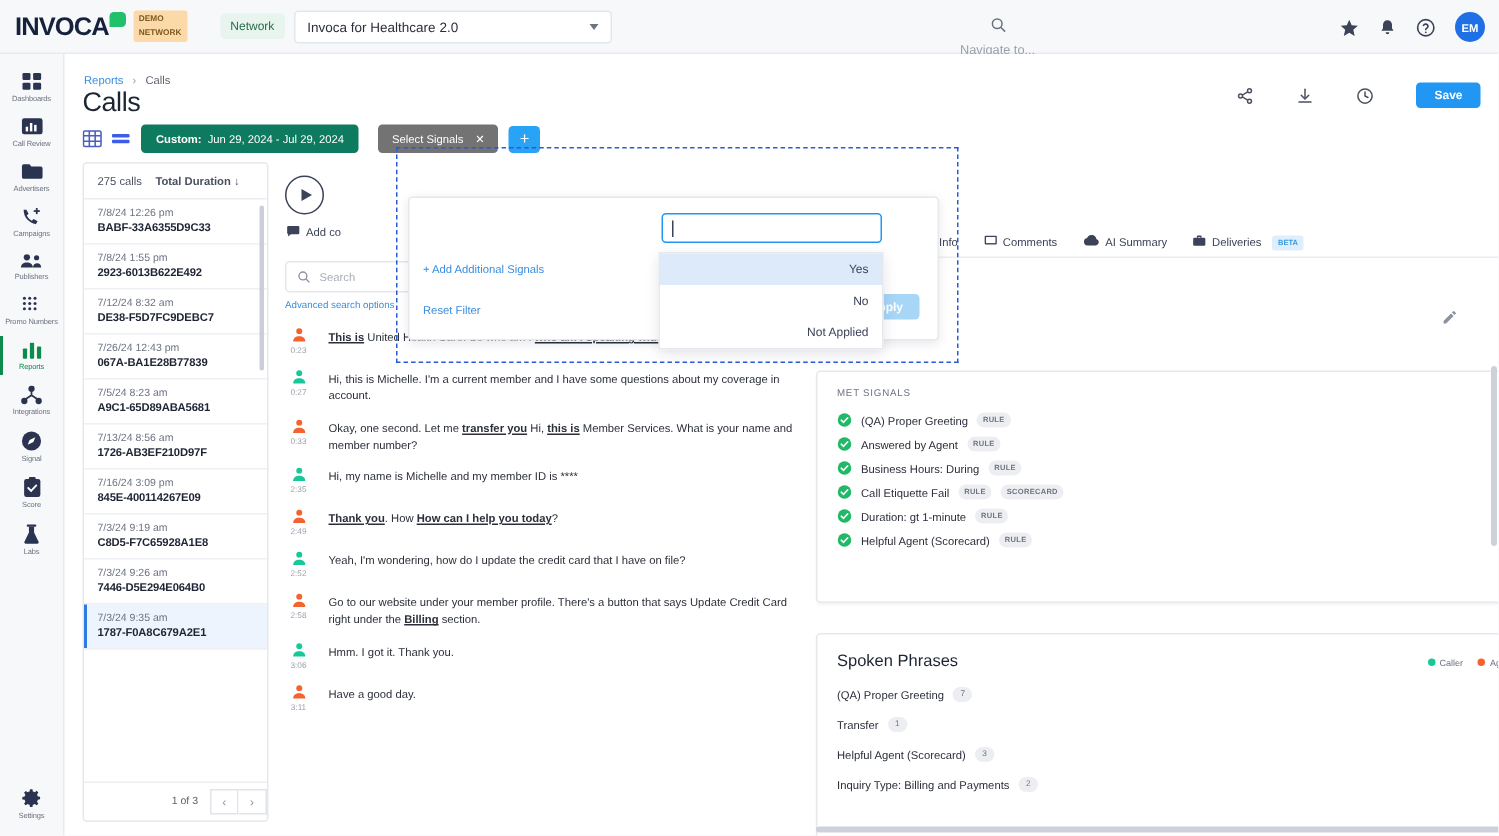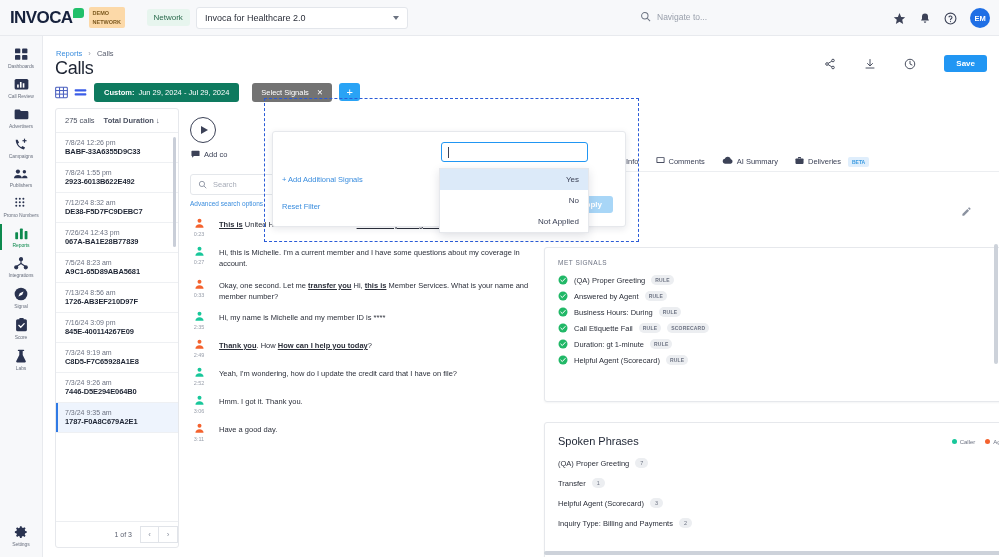--- a/index.html
+++ b/index.html
@@ -37,21 +37,21 @@
     padding: 4px 7px; border-radius: 3px; font-weight: 400;
   }
   .network-select {
     margin-left: 6px; width: 212px; height: 22px; background: #fff;
     border: 1px solid #e3e6eb; border-radius: 3px;
     display: flex; align-items: center; justify-content: space-between;
     padding: 0 8px; font-size: 9px; color: #2b2f3a;
   }
   .chev { width: 0; height: 0; border-left: 3.5px solid transparent; border-right: 3.5px solid transparent; border-top: 4px solid #6b7280; }
   .nav-search {
-    position: absolute; left: 640px; top: 11px; display: flex; align-items: center; gap: 6px;
+    position: absolute; left: 640px; top: 11px; display: flex; align-items: center; gap: 6px; flex-direction: column;
   }
   .nav-search .ph { font-size: 8.5px; color: #9aa0ac; }
   .topbar-icons { position: absolute; right: 9px; top: 0; height: 36px; display: flex; align-items: center; gap: 13px; }
   .avatar {
     width: 20px; height: 20px; border-radius: 50%; background: #1f6fe5; color: #fff;
     font-size: 7.5px; font-weight: 700; display: flex; align-items: center; justify-content: center;
   }
 
   
   .sidebar {
@@ -81,21 +81,21 @@
   .breadcrumb .cur { color: #5b6070; }
   .page-title { position: absolute; left: 12px; top: 22px; font-size: 18px; font-weight: 400; color: #1d2433; letter-spacing: -0.3px; }
 
   .header-actions { position: absolute; right: 12px; top: 19px; display: flex; align-items: center; gap: 28px; }
   .save-btn {
     background: #2196f3; color: #fff; font-size: 8px; font-weight: 600;
     padding: 4px 12px; border-radius: 3px; border: none; cursor: pointer;
   }
 
   
-  .toolbar { position: absolute; left: 12px; top: 47px; display: flex; gap: 7px; }
+  .toolbar { position: absolute; left: 12px; top: 47px; display: flex; align-items: center; gap: 7px; }
   .view-toggle { display: flex; gap: 6px; align-items: center; }
   .date-chip {
     background: #0e7a5f; color: #fff; font-size: 7.5px; padding: 5px 10px; border-radius: 3px;
     display: flex; gap: 4px; cursor: pointer;
   }
   .date-chip b { font-weight: 700; }
   .signal-chip {
     background: #737373; color: #fff; font-size: 7.5px; padding: 5px 9px; border-radius: 3px;
     display: flex; align-items: center; gap: 8px; cursor: pointer; margin-left: 6px;
   }
@@ -601,20 +601,30 @@
           </div>
           <div class="utt">
             <div class="who">
               <svg class="person" viewBox="0 0 20 20" fill="#18c79a">
                 <circle cx="10" cy="5" r="3.6"></circle>
                 <path d="M2.6 17.5c0-4 3.3-6.2 7.4-6.2s7.4 2.2 7.4 6.2z"></path>
               </svg>
               <span class="ts">2:52</span>
             </div>
             <div class="txt">Yeah, I'm wondering, how do I update the credit card that I have on file?</div>
+          </div>
+          <div class="utt">
+            <div class="who">
+              <svg class="person" viewBox="0 0 20 20" fill="#f4622e">
+                <circle cx="10" cy="5" r="3.6"></circle>
+                <path d="M2.6 17.5c0-4 3.3-6.2 7.4-6.2s7.4 2.2 7.4 6.2z"></path>
+              </svg>
+              <span class="ts">2:58</span>
+            </div>
+            <div class="txt">Go to our website under your member profile. There's a button that says Update Credit Card right under the <u><b>Billing</b></u> section.</div>
           </div>
           <div class="utt">
             <div class="who">
               <svg class="person" viewBox="0 0 20 20" fill="#18c79a">
                 <circle cx="10" cy="5" r="3.6"></circle>
                 <path d="M2.6 17.5c0-4 3.3-6.2 7.4-6.2s7.4 2.2 7.4 6.2z"></path>
               </svg>
               <span class="ts">3:06</span>
             </div>
             <div class="txt">Hmm. I got it. Thank you.</div>

